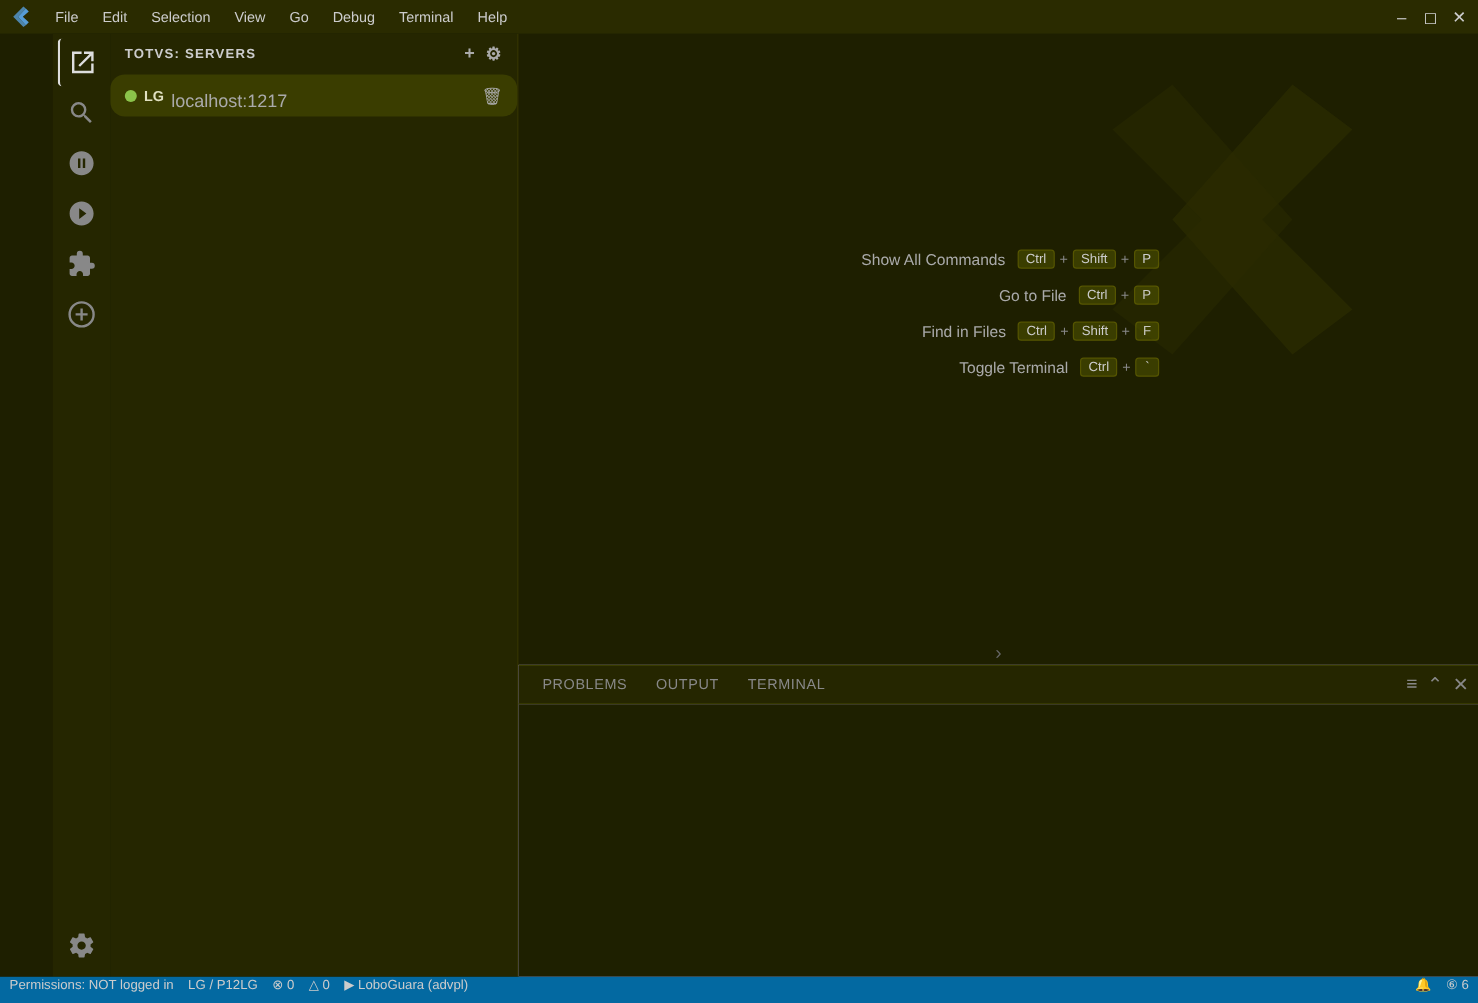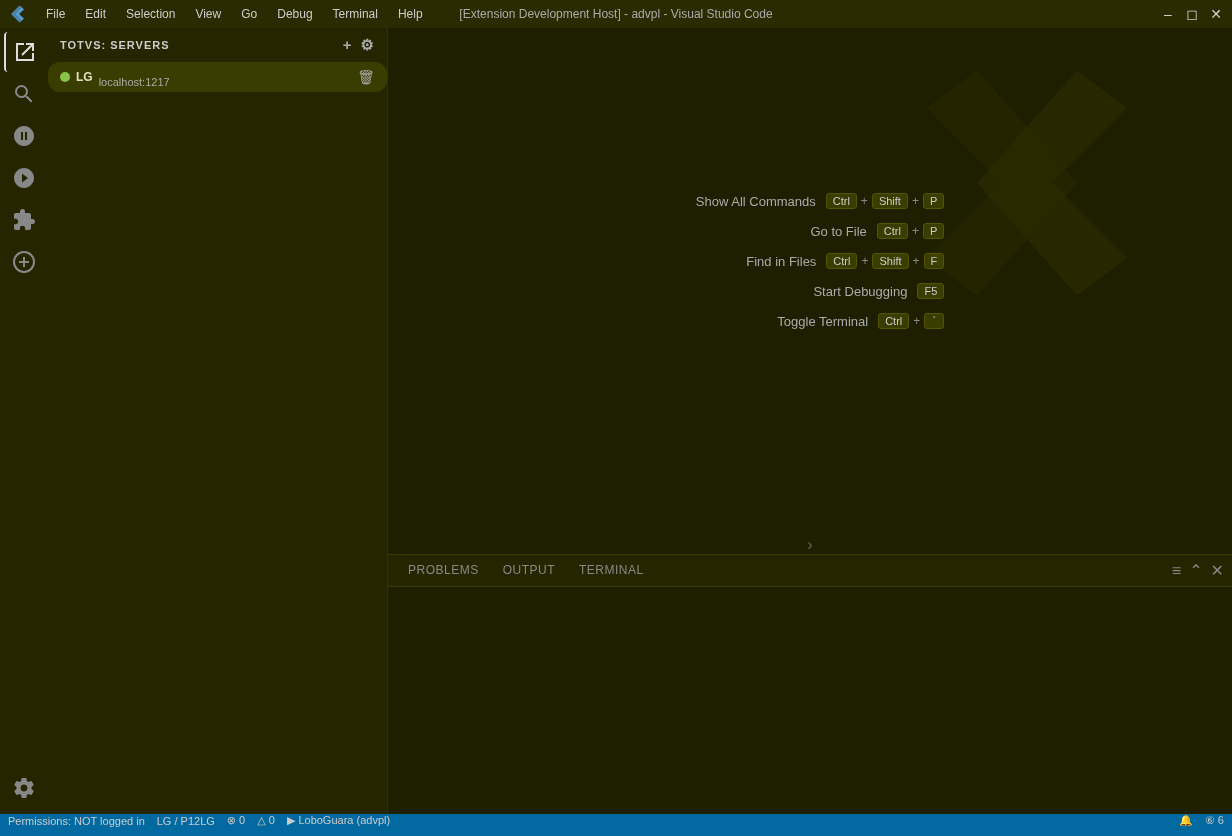--- a/index.html
+++ b/index.html
@@ -70,20 +70,21 @@
       cursor: pointer;
       color: #ccc;
       font-size: 14px;
     }
 
     
     .main-area {
       display: flex;
       flex: 1;
       overflow: hidden;
+      padding-left: 44px;
     }
 
     
     .activity-bar {
       width: 48px;
       background: #252600;
       display: flex;
       flex-direction: column;
       align-items: center;
       padding: 4px 0;
@@ -152,21 +153,21 @@
       background: #8bc34a;
       border-radius: 50%;
       flex-shrink: 0;
     }
     .server-name {
       font-weight: bold;
       color: #e0e0c0;
     }
     .server-host {
       color: #aaa;
-      font-size: 11px;
+      font-size: 15px;
       margin-top: 10px;
     }
     .server-delete {
       margin-left: auto;
       color: #aaa;
       cursor: pointer;
       font-size: 14px;
     }
 
     .welcome-area {
@@ -325,21 +326,20 @@
       <span class="menu-item">File</span>
       <span class="menu-item">Edit</span>
       <span class="menu-item">Selection</span>
       <span class="menu-item">View</span>
       <span class="menu-item">Go</span>
       <span class="menu-item">Debug</span>
       <span class="menu-item">Terminal</span>
       <span class="menu-item">Help</span>
     </div>
   </div>
-  <div class="titlebar-center">[Extension Development Host] - advpl - Visual Studio Code</div>
   <div class="titlebar-controls">
     <div class="win-btn">–</div>
     <div class="win-btn">◻</div>
     <div class="win-btn">✕</div>
   </div>
 </div>
 
 <div class="main-area">
 
   <div class="activity-bar">
@@ -431,26 +431,20 @@
           <span class="shortcut-label">Find in Files</span>
           <div class="shortcut-keys">
             <span class="key-badge">Ctrl</span>
             <span class="key-plus">+</span>
             <span class="key-badge">Shift</span>
             <span class="key-plus">+</span>
             <span class="key-badge">F</span>
           </div>
         </div>
         <div class="shortcut-row">
-          <span class="shortcut-label">Start Debugging</span>
-          <div class="shortcut-keys">
-            <span class="key-badge">F5</span>
-          </div>
-        </div>
-        <div class="shortcut-row">
           <span class="shortcut-label">Toggle Terminal</span>
           <div class="shortcut-keys">
             <span class="key-badge">Ctrl</span>
             <span class="key-plus">+</span>
             <span class="key-badge">`</span>
           </div>
         </div>
       </div>
 
       <div style="position:absolute; bottom:0; left:50%; transform:translateX(-50%);">

